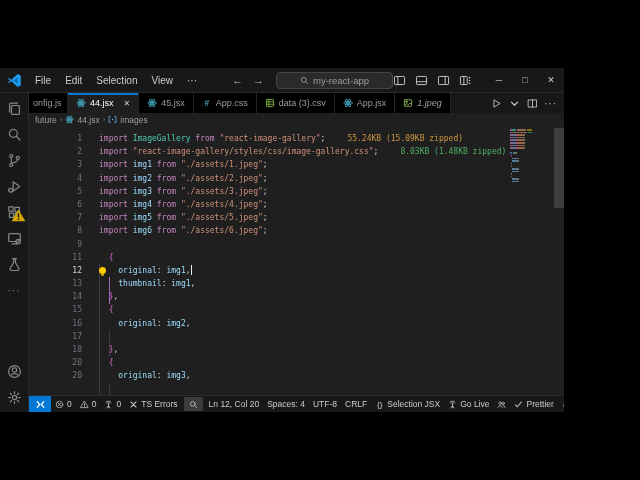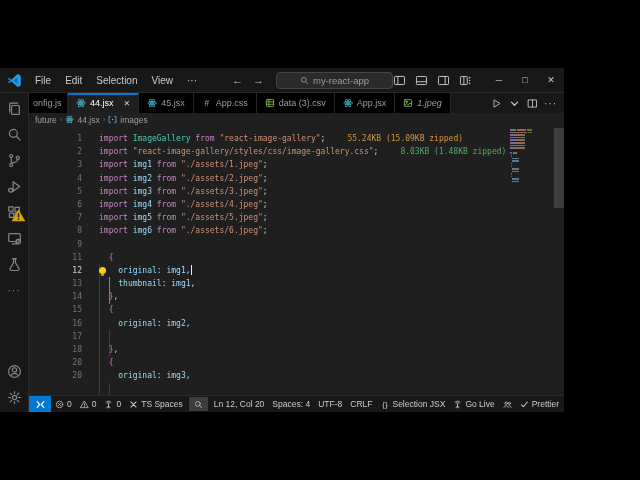--- a/index.html
+++ b/index.html
@@ -600,21 +600,21 @@
                   </svg>
                 </span>
                 <span>0</span>
               </div>
               <div class="status-item">
                 <span class="ic ">
                   <svg viewBox="0 0 16 16" fill="none" stroke="currentColor" stroke-width="1.3" stroke-linecap="round" stroke-linejoin="round">
                     <path d="M3.5 3.5l9 9M12.5 3.5l-9 9" stroke-width="1.8"></path>
                   </svg>
                 </span>
-                <span>TS Spaces</span>
+                <span>TS Errors</span>
               </div>
             </div>
           <div class="sb-right" id="sb-right">
               <div class="status-item boxed">
                 <span class="ic ">
                   <svg viewBox="0 0 16 16" fill="none" stroke="currentColor" stroke-width="1.3" stroke-linecap="round" stroke-linejoin="round">
                     <circle cx="6.8" cy="6.8" r="4.2"></circle>
                     <path d="M9.9 9.9l4 4"></path>
                   </svg>
                 </span>

